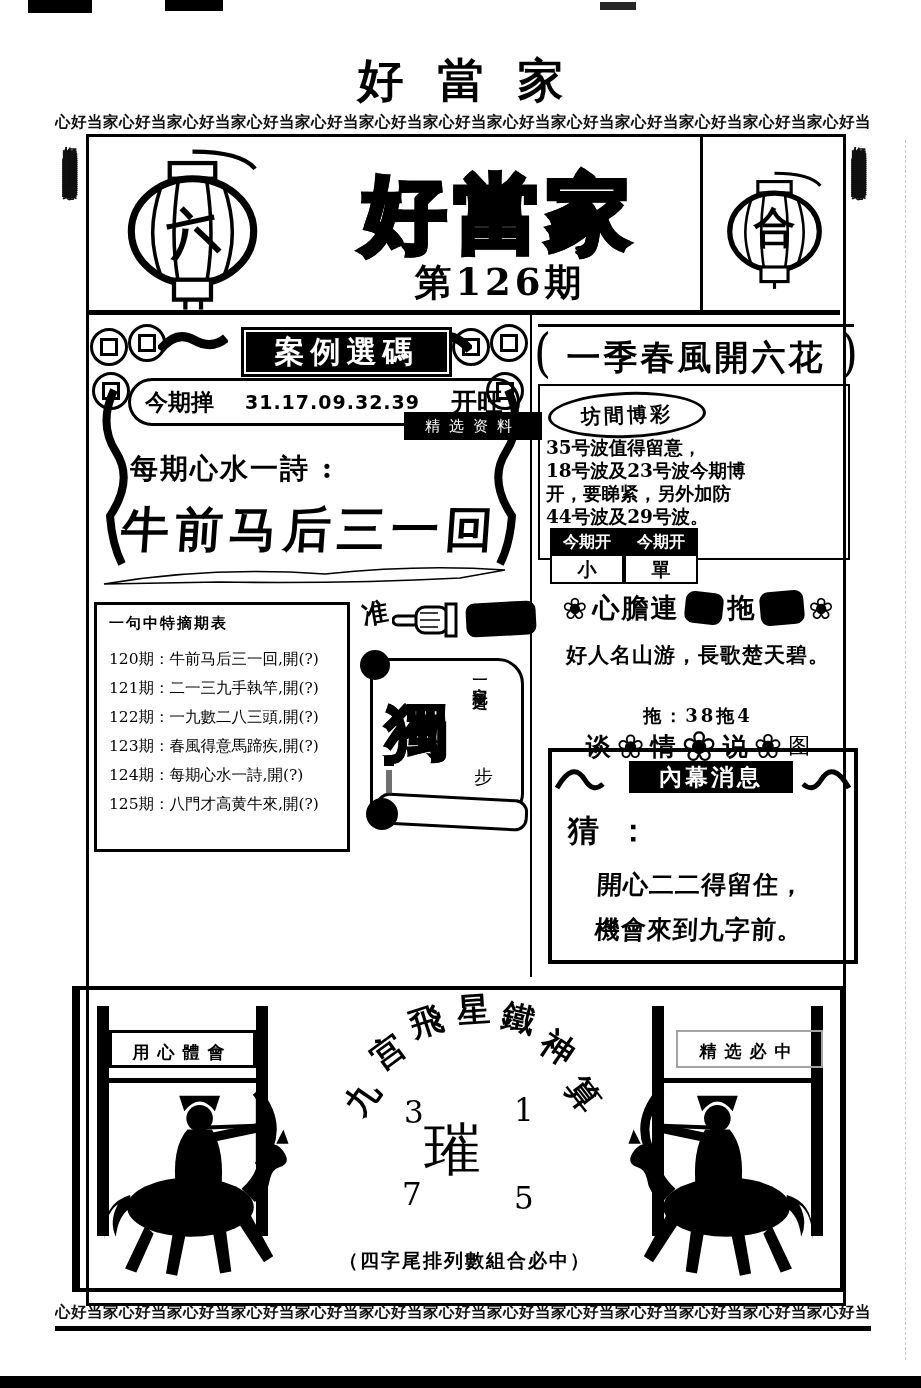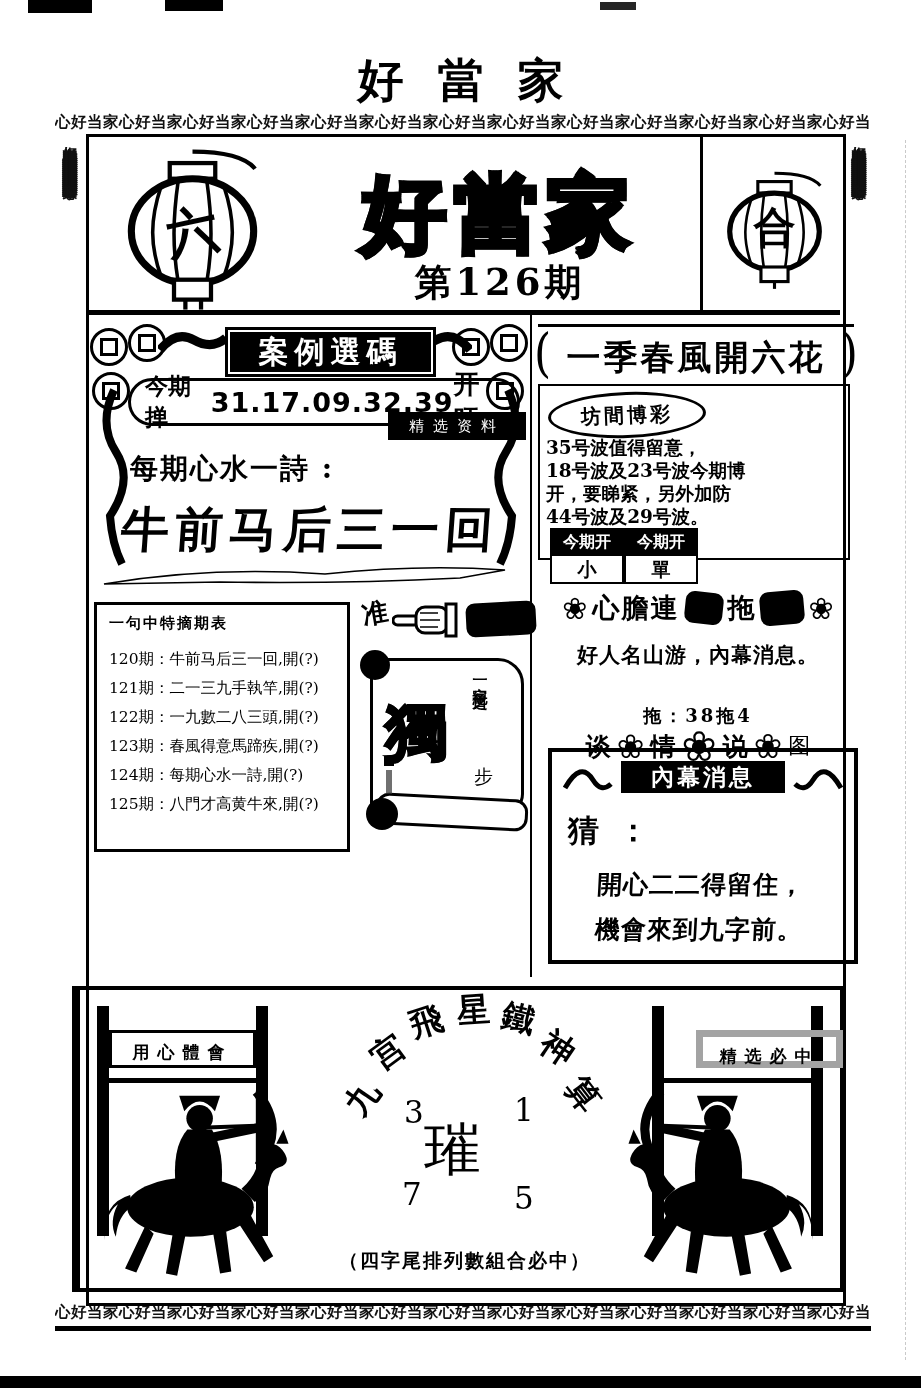--- a/index.html
+++ b/index.html
@@ -14,21 +14,21 @@
   .bubble{color:#fff;-webkit-text-stroke:5px #000;
           text-shadow:-2px -2px 0 #000,2px -2px 0 #000,-2px 2px 0 #000,2px 2px 0 #000;}
   .bubble-sm{color:#fff;-webkit-text-stroke:3px #000;
           text-shadow:-1px -1px 0 #000,1px -1px 0 #000,-1px 1px 0 #000,1px 1px 0 #000;}
   
   .strip{overflow:hidden;font-weight:bold;font-size:15.5px;line-height:24px;letter-spacing:0.5px;color:#111;}
   .strip-v{writing-mode:vertical-rl;text-orientation:upright;line-height:26px;font-size:15px;}
   .frame{border:3px solid #000;}
   .coin{width:32px;height:32px;border:3px solid #000;border-radius:50%;background:#fff;}
   .coin::after{content:"";position:absolute;inset:7px;border:3px solid #000;}
-  .blackbar{background:#000;color:#fff;}
+  .blackbar{background:#000;color:#fff;margin-left:16px;}
   .blob{background:#000;border-radius:9px;display:inline-block;}
   .cell-h{background:#000;color:#fff;border:2px solid #000;}
   .cell-v{background:#fff;color:#000;border:2px solid #000;border-top:none;}
   svg{display:block;}
 </style>
 </head>
 <body>
 
 <div class="page">
 
@@ -104,21 +104,21 @@
   <div class="abs" style="left:492px;top:388px;transform:scaleX(-1);">
     <svg width="34" height="180" viewBox="0 0 34 180">
         <path d="M18,2 q-16,34 2,62 t-6,64 q2,28 12,48" fill="none" stroke="#000" stroke-width="8"></path>
       </svg>
   </div>
 
   <div class="abs blackbar serif b ctr" style="left:228px;top:330px;width:205px;height:44px;line-height:44px;font-size:30px;letter-spacing:6px;box-shadow:0 0 0 3px #000, inset 0 0 0 2px #fff;">案例選碼</div>
 
   <div class="abs" style="left:128px;top:378px;width:392px;height:48px;border:3px solid #000;border-radius:26px;display:flex;align-items:center;justify-content:space-between;padding:0 14px;box-sizing:border-box;">
     <span class="serif b" style="font-size:23px;">今期掸</span>
-    <span class="sans b" style="font-size:27px;letter-spacing:1px;">31.17.09.32.39</span>
+    <span class="sans b" style="font-size:19px;letter-spacing:1px;">31.17.09.32.39</span>
     <span class="serif b" style="font-size:26px;">开旺</span>
   </div>
 
   <div class="abs blackbar ctr" style="left:388px;top:412px;width:138px;height:28px;line-height:28px;font-size:15px;letter-spacing:9px;">精选资料</div>
 
   <div class="abs serif b" style="left:130px;top:450px;font-size:28px;letter-spacing:2px;">每期心水一詩 :</div>
   <div class="abs serif b ctr" style="left:100px;top:498px;width:420px;font-size:48px;letter-spacing:6px;transform:skewX(-4deg);">牛前马后三一回</div>
 
   <div class="abs" style="left:100px;top:560px;">
     <svg width="410" height="28" viewBox="0 0 410 28">
@@ -190,21 +190,21 @@
   <div class="abs" style="left:540px;top:582px;width:316px;height:52px;display:flex;align-items:center;justify-content:center;gap:5px;">
     <span style="font-size:30px;">❀</span>
     <span class="serif b" style="font-size:27px;letter-spacing:2px;">心膽連</span>
     <span class="blob" style="width:38px;height:32px;transform:rotate(6deg);"></span>
     <span class="serif b" style="font-size:27px;">拖</span>
     <span class="blob" style="width:44px;height:34px;transform:rotate(-5deg);"></span>
     <span style="font-size:30px;">❀</span>
   </div>
 
   <div class="abs serif b ctr" style="left:540px;top:638px;width:316px;font-size:21px;line-height:34px;letter-spacing:1px;">
-    <div>好人名山游，內幕消息。</div>
+    <div>好人名山游，長歌楚天碧。</div>
   </div>
   <div class="abs serif b ctr" style="left:540px;top:704px;width:316px;font-size:18px;letter-spacing:3px;">拖：38拖4</div>
 
   <div class="abs" style="left:540px;top:722px;width:316px;height:48px;display:flex;align-items:center;justify-content:center;gap:6px;">
     <span class="serif b" style="font-size:25px;">谈</span>
     <span style="font-size:33px;">❀</span>
     <span class="serif b" style="font-size:25px;">情</span>
     <span style="font-size:42px;">❀</span>
     <span class="serif b" style="font-size:25px;">说</span>
     <span style="font-size:34px;">❀</span>
@@ -234,21 +234,21 @@
 
   <div class="abs" style="left:72px;top:986px;width:772px;height:306px;border:4px solid #000;border-left:8px solid #000;box-sizing:border-box;"></div>
 
   <div class="abs" style="left:97px;top:1006px;width:12px;height:230px;background:#000;"></div>
   <div class="abs" style="left:256px;top:1006px;width:12px;height:230px;background:#000;"></div>
   <div class="abs ctr serif b" style="left:109px;top:1030px;width:147px;height:38px;line-height:38px;border:3px solid #000;box-sizing:border-box;font-size:17px;letter-spacing:8px;">用心體會</div>
   <div class="abs" style="left:97px;top:1078px;width:171px;height:5px;background:#000;"></div>
 
   <div class="abs" style="left:652px;top:1006px;width:12px;height:230px;background:#000;"></div>
   <div class="abs" style="left:811px;top:1006px;width:12px;height:230px;background:#000;"></div>
-  <div class="abs ctr serif b" style="left:696px;top:1030px;width:147px;height:38px;line-height:38px;border:7px solid #a3a3a3;box-sizing:border-box;font-size:17px;letter-spacing:8px;">精选必中</div>
+  <div class="abs ctr serif b" style="left:676px;top:1030px;width:147px;height:38px;line-height:38px;border:2px solid #a3a3a3;box-sizing:border-box;font-size:17px;letter-spacing:8px;">精选必中</div>
   <div class="abs" style="left:652px;top:1078px;width:171px;height:5px;background:#000;"></div>
 
   <div class="abs" style="left:76px;top:1072px;">
     <svg width="235" height="205" viewBox="0 0 230 200" fill="#000">
       <ellipse cx="112" cy="132" rx="62" ry="29"></ellipse>
       <path d="M68,150 l-20,42 l11,4 l17,-38z M95,156 l-7,41 l11,2 l8,-39z M134,156 l7,41 l11,-2 l-5,-39z M158,146 l26,40 l9,-6 l-22,-40z"></path>
       <path d="M53,120 q-28,8 -25,44 q0,-26 13,-35 q-9,17 -2,32 q2,-21 16,-30z"></path>
       <path d="M162,114 q20,-18 16,-40 q15,-9 24,2 q10,13 -3,17 q-7,2 -9,11 q-2,15 -15,23z"></path>
       <path d="M196,70 l7,-14 l5,14z"></path>
       <path d="M98,116 q-5,-42 11,-60 l24,0 q13,21 9,60z"></path>

